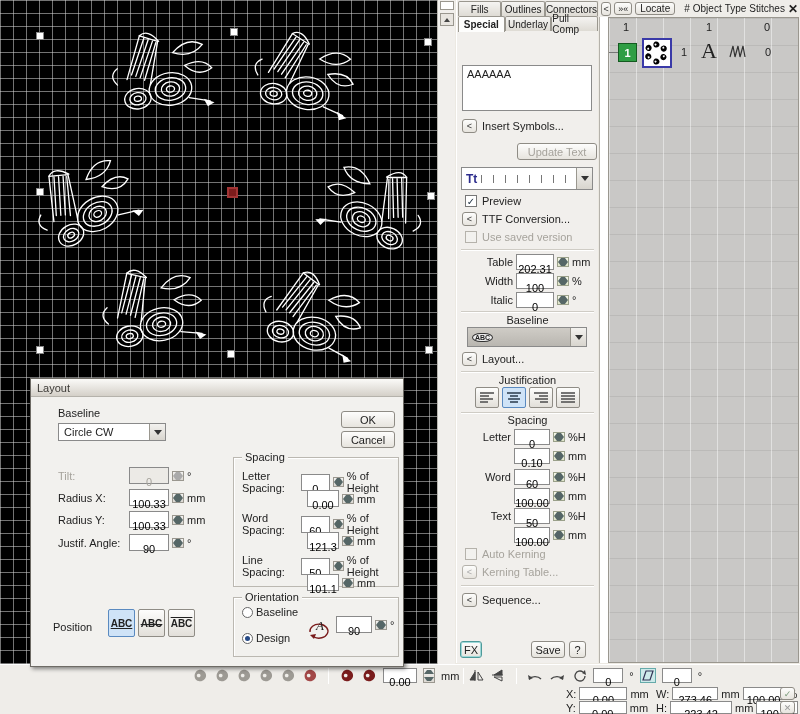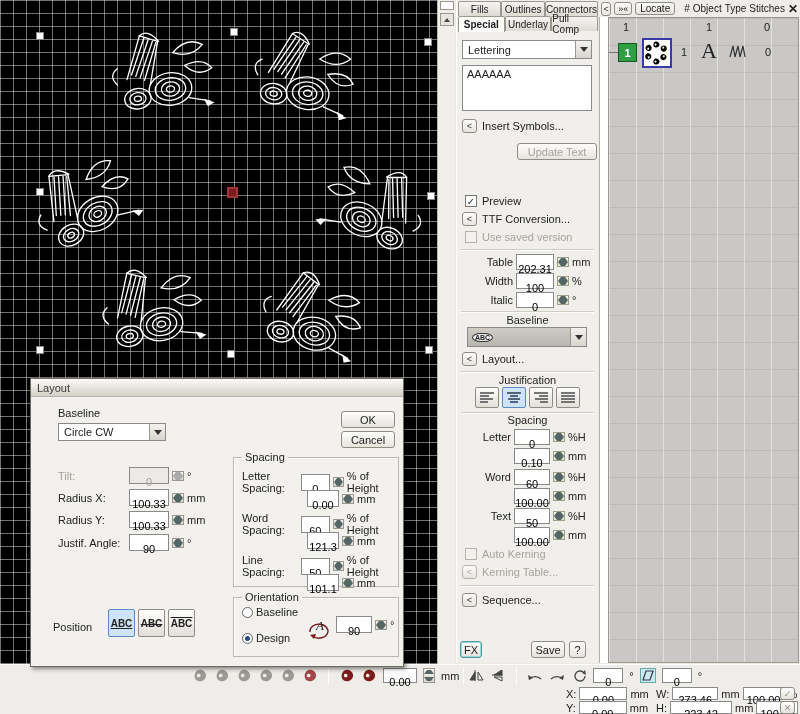--- a/index.html
+++ b/index.html
@@ -207,36 +207,37 @@
           </div>
         <div class="tab">
             <span>Underlay</span>
           </div>
         <div class="tab">
             <span>Pull Comp</span>
           </div>
       </div>
     </div>
 
-    <div class="dd mode">
-      <span>Lettering</span>
-      <span class="ab">
-          <i class="ddarrow"></i>
-        </span>
-    </div>
 
     <div class="textbox">AAAAAA</div>
 
     <div class="iconrow" style="left:5px;top:119px">
       <span class="btn chevbtn">&lt;</span>
       <span class="lbl">Insert Symbols...</span>
     </div>
 
     <span class="btn updtext">Update Text</span>
 
+    <div class="dd fontdd">
+      <span class="tt">Tt</span>
+      <span class="ruler"></span>
+      <span class="ab">
+          <i class="ddarrow"></i>
+        </span>
+    </div>
 
     <div class="iconrow" style="left:8px;top:195px">
       <span class="cb">
           <s style="text-decoration:none">✓</s>
         </span>
       <span class="lbl">Preview</span>
     </div>
 
     <div class="iconrow" style="left:5px;top:212px">
       <span class="btn chevbtn">&lt;</span>

